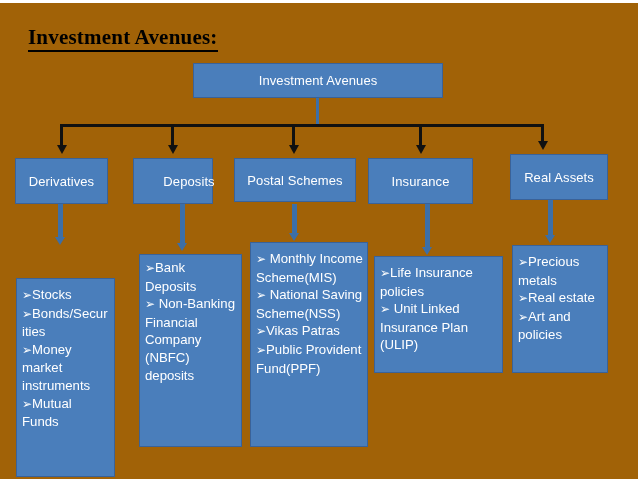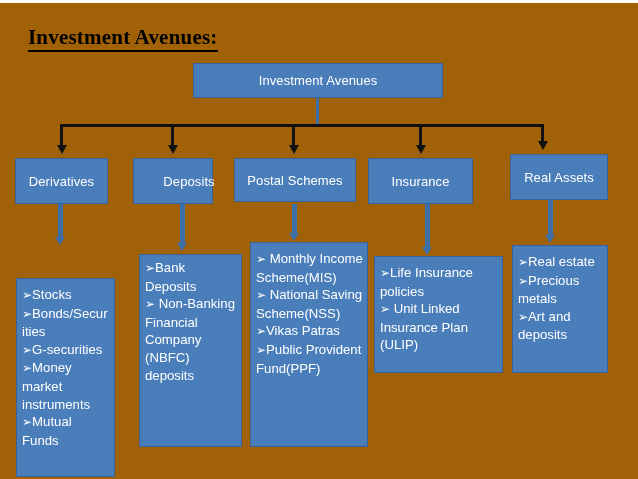--- a/index.html
+++ b/index.html
@@ -156,21 +156,20 @@
 
   <div class="conn blue" style="left:425px; top:201px; width:5px; height:46px;"></div>
   <div class="arrow-down blue" style="left:422px; top:244px;"></div>
 
   <div class="conn blue" style="left:548px; top:197px; width:5px; height:38px;"></div>
   <div class="arrow-down blue" style="left:545px; top:232px;"></div>
 
   <div class="box list" style="left:16px; top:245px; width:99px; height:199px;margin-top:30px;">
     <span class="li"><span class="bullet">➢</span><span>Stocks</span></span>
     <span class="li"><span class="bullet">➢</span><span>Bonds/Securities</span></span>
-    <span class="li"><span class="bullet">➢</span><span>G-securities</span></span>
     <span class="li"><span class="bullet">➢</span><span>Money market instruments</span></span>
     <span class="li"><span class="bullet">➢</span><span>Mutual Funds</span></span>
   </div>
 
   <div class="box list" style="left:139px; top:251px; width:103px; height:193px; padding-top:4px;">
     <span class="li"><span class="bullet">➢</span><span>Bank Deposits</span></span>
     <span class="li"><span class="bullet">➢</span><span> Non-Banking Financial Company (NBFC) deposits</span></span>
   </div>
 
   <div class="box list" style="left:250px; top:239px; width:118px; height:205px;">
@@ -179,18 +178,18 @@
     <span class="li"><span class="bullet">➢</span><span>Vikas Patras</span></span>
     <span class="li"><span class="bullet">➢</span><span>Public Provident Fund(PPF)</span></span>
   </div>
 
   <div class="box list" style="left:374px; top:253px; width:129px; height:117px;">
     <span class="li"><span class="bullet">➢</span><span>Life Insurance policies</span></span>
     <span class="li"><span class="bullet">➢</span><span> Unit Linked Insurance Plan (ULIP)</span></span>
   </div>
 
   <div class="box list" style="left:512px; top:242px; width:96px; height:128px;">
+    <span class="li"><span class="bullet">➢</span><span>Precious metals</span></span>
     <span class="li"><span class="bullet">➢</span><span>Real estate</span></span>
-    <span class="li"><span class="bullet">➢</span><span>Precious metals</span></span>
-    <span class="li"><span class="bullet">➢</span><span>Art and deposits</span></span>
+    <span class="li"><span class="bullet">➢</span><span>Art and policies</span></span>
   </div>
 
 </div>
 
 </body></html>

